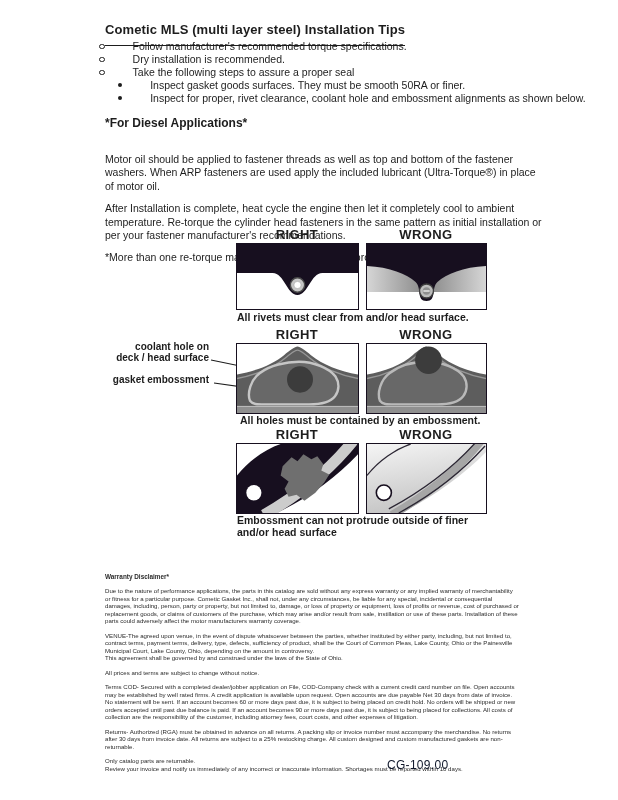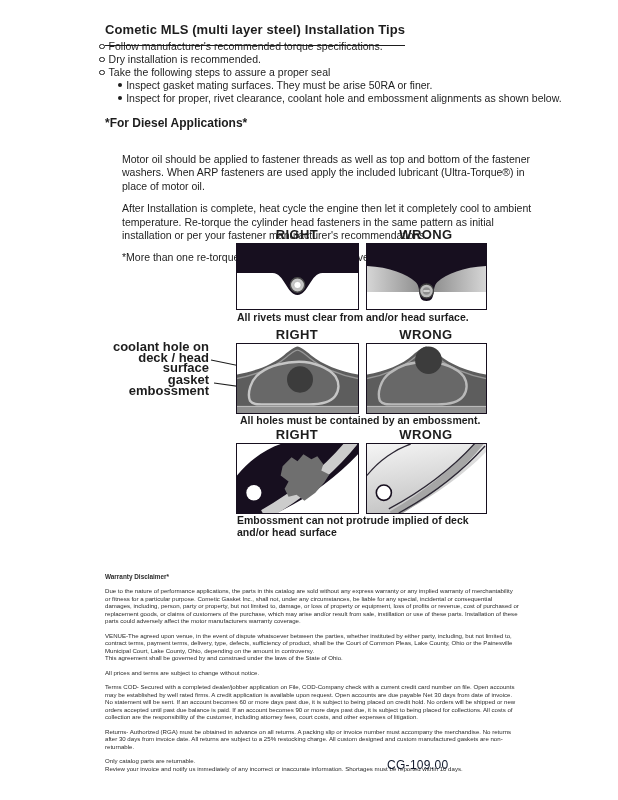--- a/index.html
+++ b/index.html
@@ -7,35 +7,35 @@
     position:relative;width:618px;height:800px;background:#ffffff;overflow:hidden;
     font-family:"Liberation Sans", sans-serif;color:#1d1d1d;
   }
   .title{
     position:absolute;left:105px;top:22px;margin:0;
     font-size:13px;font-weight:bold;letter-spacing:.1px;
     border-bottom:1.6px solid #1d1d1d;padding-bottom:8px;display:inline-block;
   }
   .bullets{position:absolute;left:99px;top:40px;margin:0;padding:0;list-style:none;
     font-size:10.5px;line-height:13px;width:505px;}
-  .bullets li{display:flex;align-items:flex-start;}
+  .bullets li{display:flex;align-items:flex-start;gap:24px;}
   .bullets li.lvl2{padding-left:19px;}
   .b-hollow{flex:0 0 auto;width:3.6px;height:3.6px;border:1px solid #1d1d1d;border-radius:50%;
     margin:3.8px 4px 0 0;}
   .b-solid{flex:0 0 auto;width:4.2px;height:4.2px;background:#1d1d1d;border-radius:50%;
     margin:3.8px 4px 0 0;}
   .diesel{position:absolute;left:105px;top:116px;width:438px;}
   .diesel h2{margin:0 0 23px 0;font-size:12px;font-weight:bold;}
-  .diesel p{margin:0 0 9px 17px;font-size:10.5px;line-height:13.4px;}
+  .diesel p{margin:0 0 9px 0;font-size:10.5px;line-height:13.4px;}
   .rw-label{position:absolute;transform:translateX(-50%);font-size:13px;font-weight:bold;
     letter-spacing:.4px;white-space:nowrap;}
   .panel{position:absolute;border:1.7px solid #170f1f;box-sizing:border-box;background:#fff;}
   .panel svg{display:block;width:100%;height:100%;}
   .caption{position:absolute;font-size:10.5px;font-weight:bold;line-height:11.5px;white-space:pre-line;}
-  .side-label{position:absolute;left:94px;width:115px;text-align:right;font-size:13px;
+  .side-label{position:absolute;left:94px;width:115px;text-align:right;font-size:10px;
     font-weight:bold;line-height:10.5px;white-space:pre-line;}
   .pointer-svg{position:absolute;left:207px;top:351px;}
   .legal{position:absolute;left:105px;top:573px;width:414px;color:#2b2b2b;}
   .legal h3{margin:0 0 7px 0;font-size:6.4px;font-weight:bold;}
   .legal p{margin:0 0 7px 0;font-size:6.1px;line-height:7.5px;white-space:pre-line;}
   .page-code{position:absolute;left:387px;top:758px;font-size:12px;letter-spacing:.3px;color:#0f172a;}
 </style>
 </head>
 <body>
 
@@ -51,21 +51,21 @@
     <li>
       <span class="b-hollow"></span>
       <span>Dry installation is recommended.</span>
     </li>
     <li>
       <span class="b-hollow"></span>
       <span>Take the following steps to assure a proper seal</span>
     </li>
     <li class="lvl2">
       <span class="b-solid"></span>
-      <span>Inspect gasket mating surfaces.  They must be arise 50RA or finer.</span>
+      <span>Inspect gasket goods surfaces.  They must be smooth 50RA or finer.</span>
     </li>
     <li class="lvl2">
       <span class="b-solid"></span>
       <span>Inspect for proper, rivet clearance, coolant hole and embossment alignments as shown below.</span>
     </li>
   </ul>
 
   <div class="diesel">
     <h2>*For Diesel Applications*</h2>
     <p>Motor oil should be applied to fastener threads as well as top and bottom of the fastener washers. When ARP fasteners are used apply the included lubricant (Ultra-Torque®) in place of motor oil.</p>
@@ -172,21 +172,21 @@
       <rect width="120" height="68" fill="#ffffff"></rect>
       <path d="M0,0 H120 V8 C96,32 64,54 34,68 H0 Z" fill="url(#gf1)"></path>
       <path d="M115,-3 C93,24 64,48 25,70" fill="none" stroke="#a6a6a6" stroke-width="8"></path>
       <path d="M119,2 C96,27 68,49 32,68" fill="none" stroke="#2b2633" stroke-width="1.3"></path>
       <path d="M110,-2 C88,22 60,44 22,64" fill="none" stroke="#2b2633" stroke-width="1.3"></path>
       <path d="M44,0 C29,5 12,16 0,31" fill="none" stroke="#2b2633" stroke-width="1.3"></path>
       <circle cx="17" cy="48" r="7.6" fill="#ffffff" stroke="#170f1f" stroke-width="1.6"></circle>
     </svg>
   </div>
 
-  <div class="caption" style="left:237px;top:515px">Embossment can not protrude implied of deck
+  <div class="caption" style="left:237px;top:515px">Embossment can not protrude outside of finer
 and/or head surface</div>
 
   <div class="legal">
     <h3>Warranty Disclaimer*</h3>
     <p>Due to the nature of performance applications, the parts in this catalog are sold without any express warranty or any implied warranty of merchantability or fitness for a particular purpose.  Cometic Gasket Inc., shall not, under any circumstances, be liable for any special, incidental or consequential damages, including, person, party or property, but not limited to, damage, or loss of property or equipment, loss of profits or revenue, cost of purchased or replacement goods, or claims of customers of the purchase, which may arise and/or result from sale, instillation or use of these parts.  Installation of these parts could adversely affect the motor manufacturers warranty coverage.</p>
     <p>VENUE-The agreed upon venue, in the event of dispute whatsoever between the parties, whether instituted by either party, including, but not limited to, contract terms, payment terms, delivery, type, defects, sufficiency of product, shall be the Court of Common Pleas, Lake County, Ohio or the Painesville Municipal Court, Lake County, Ohio, depending on the amount in controversy.
 This agreement shall be governed by and construed under the laws of the State of Ohio.</p>
     <p>All prices and terms are subject to change without notice.</p>
     <p>Terms COD- Secured with a completed dealer/jobber application on File, COD-Company check with a current credit card number on file.  Open accounts may be established by well rated firms.  A credit application is available upon request.  Open accounts are due payable Net 30 days from date of invoice.  No statement will be sent.  If an account becomes 60 or more days past due, it is subject to being placed on credit hold.  No orders will be shipped or new orders accepted until past due balance is paid.  If an account becomes 90 or more days past due, it is subject to being placed for collections.  All costs of collection are the responsibility of the customer, including attorney fees, court costs, and other expenses of litigation.</p>
     <p>Returns- Authorized (RGA) must be obtained in advance on all returns.  A packing slip or invoice number must accompany the merchandise.  No returns after 30 days from invoice date.  All returns are subject to a 25% restocking charge.  All custom designed and custom manufactured gaskets are non-returnable.</p>

